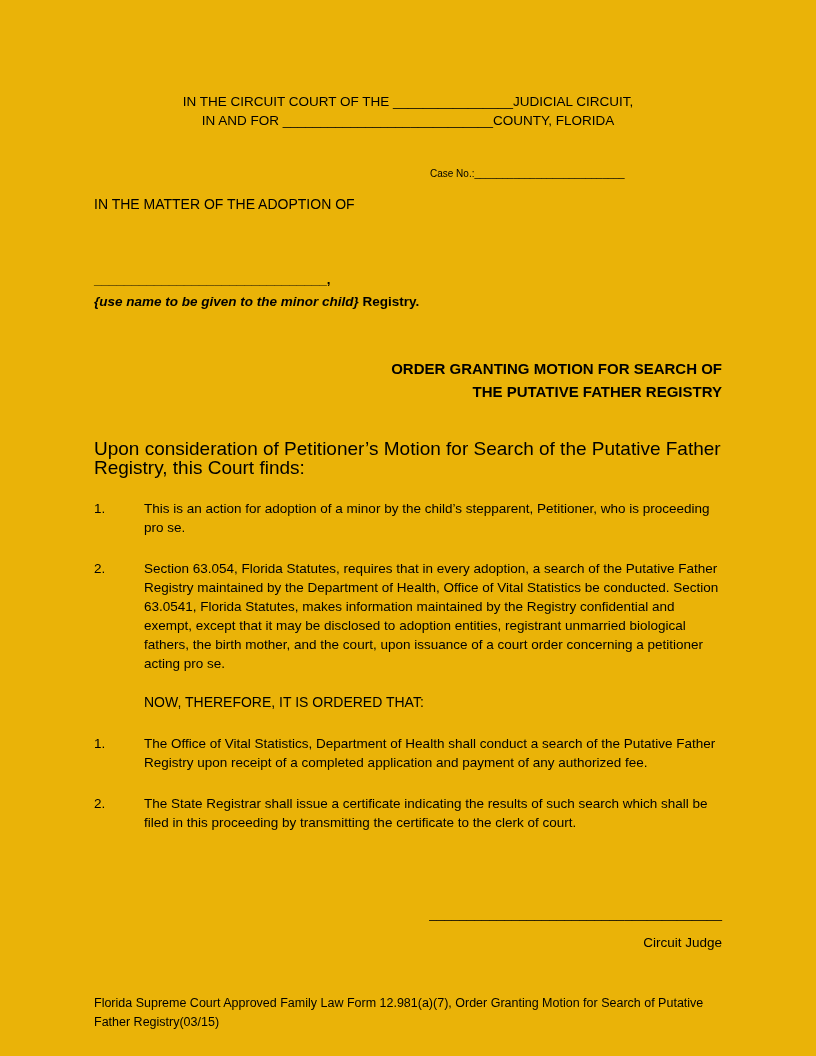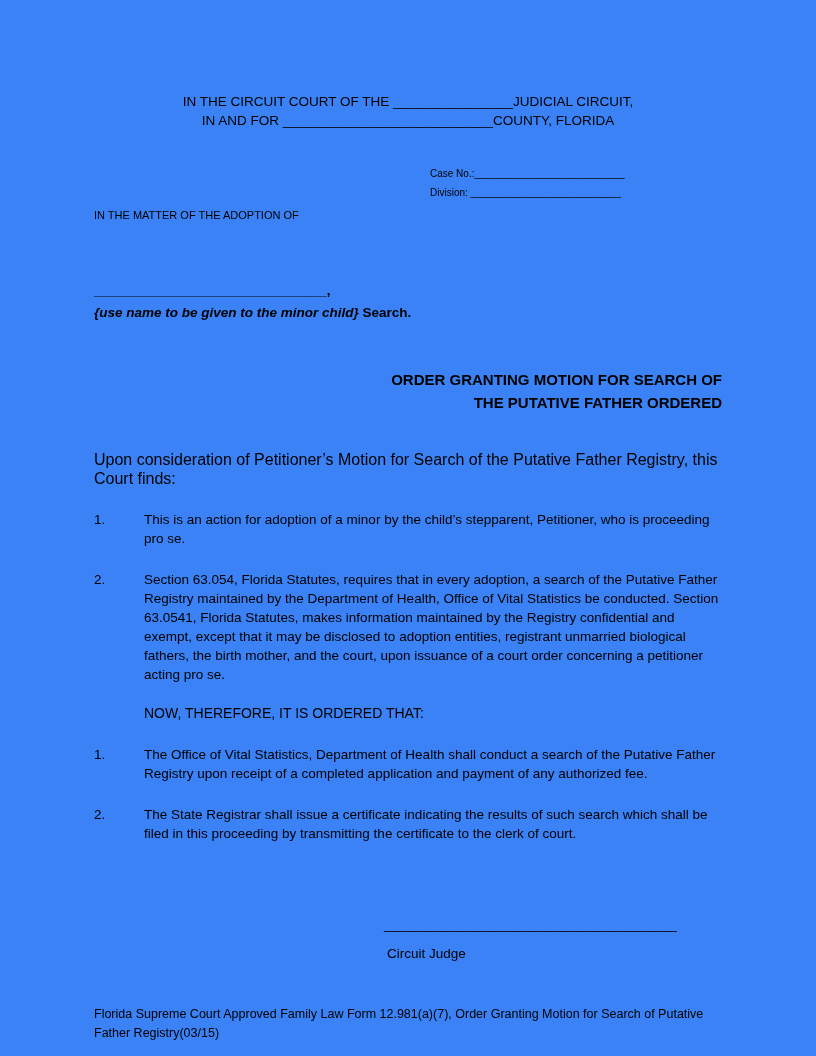--- a/index.html
+++ b/index.html
@@ -9,21 +9,21 @@
   }
   body {
     font-family: "Liberation Sans", sans-serif;
     color: #000000;
   }
   .page {
     position: relative;
     width: 816px;
     height: 1056px;
     margin: 0 auto;
-    background: #3b82f6;
+    background: #eab308;
     overflow: hidden;
   }
   .content {
     position: absolute;
     left: 94px;
     top: 92px;
     width: 628px;
   }
   .caption-block {
     text-align: center;
@@ -36,22 +36,22 @@
   .case-block {
     margin-top: 34px;
     padding-left: 336px;
     font-size: 10px;
     line-height: 19px;
   }
   .case-line {
     white-space: pre;
   }
   .matter-line {
-    margin-top: 4px;
-    font-size: 11px;
+    margin-top: 12px;
+    font-size: 14px;
     line-height: 19px;
   }
   .adoptee-block {
     margin-top: 56px;
     font-size: 13.5px;
     line-height: 19px;
     font-weight: bold;
   }
   .adoptee-rule {
     white-space: pre;
@@ -65,21 +65,21 @@
   }
   .doc-title {
     margin-top: 46px;
     text-align: right;
     font-weight: bold;
     font-size: 15px;
     line-height: 23px;
   }
   .intro {
     margin-top: 36px;
-    font-size: 16px;
+    font-size: 19px;
     line-height: 19px;
   }
   .numbered {
     margin-top: 22px;
     display: flex;
     font-size: 13.5px;
     line-height: 19px;
   }
   .numbered .num {
     width: 50px;
@@ -98,20 +98,21 @@
     margin-top: 34px;
     font-size: 13.5px;
     line-height: 19px;
     white-space: pre;
   }
   .signature-block {
     margin-top: 72px;
     padding-left: 290px;
     font-size: 13.5px;
     line-height: 19px;
+    text-align: right;
   }
   .sig-rule {
     white-space: pre;
     letter-spacing: 0px;
   }
   .sig-label {
     margin-top: 10px;
     padding-left: 3px;
   }
   .footer {
@@ -126,33 +127,32 @@
 <div class="page">
   <div class="content">
 
     <div class="caption-block">
       <div class="caption-line">IN THE CIRCUIT COURT OF THE ________________JUDICIAL CIRCUIT,</div>
       <div class="caption-line">IN AND FOR ____________________________COUNTY, FLORIDA</div>
     </div>
 
     <div class="case-block">
       <div class="case-line">Case No.:___________________________</div>
-      <div class="case-line">Division: ___________________________</div>
     </div>
 
     <div class="matter-line">IN THE MATTER OF THE ADOPTION OF</div>
 
     <div class="adoptee-block">
       <div class="adoptee-rule">_______________________________,</div>
-      <div class="adoptee-label"><i>{use name to be given to the minor child}</i><span> Search.</span></div>
+      <div class="adoptee-label"><i>{use name to be given to the minor child}</i><span> Registry.</span></div>
     </div>
 
     <div class="doc-title">
       <div>ORDER GRANTING MOTION FOR SEARCH OF</div>
-      <div>THE PUTATIVE FATHER ORDERED</div>
+      <div>THE PUTATIVE FATHER REGISTRY</div>
     </div>
 
     <div class="intro">Upon consideration of Petitioner’s Motion for Search of the Putative Father Registry, this Court finds:</div>
 
     <div class="numbered">
       <div class="num">1.</div>
       <div class="body">This is an action for adoption of a minor by the child’s stepparent, Petitioner, who is proceeding pro se.</div>
     </div>
 
     <div class="numbered">

